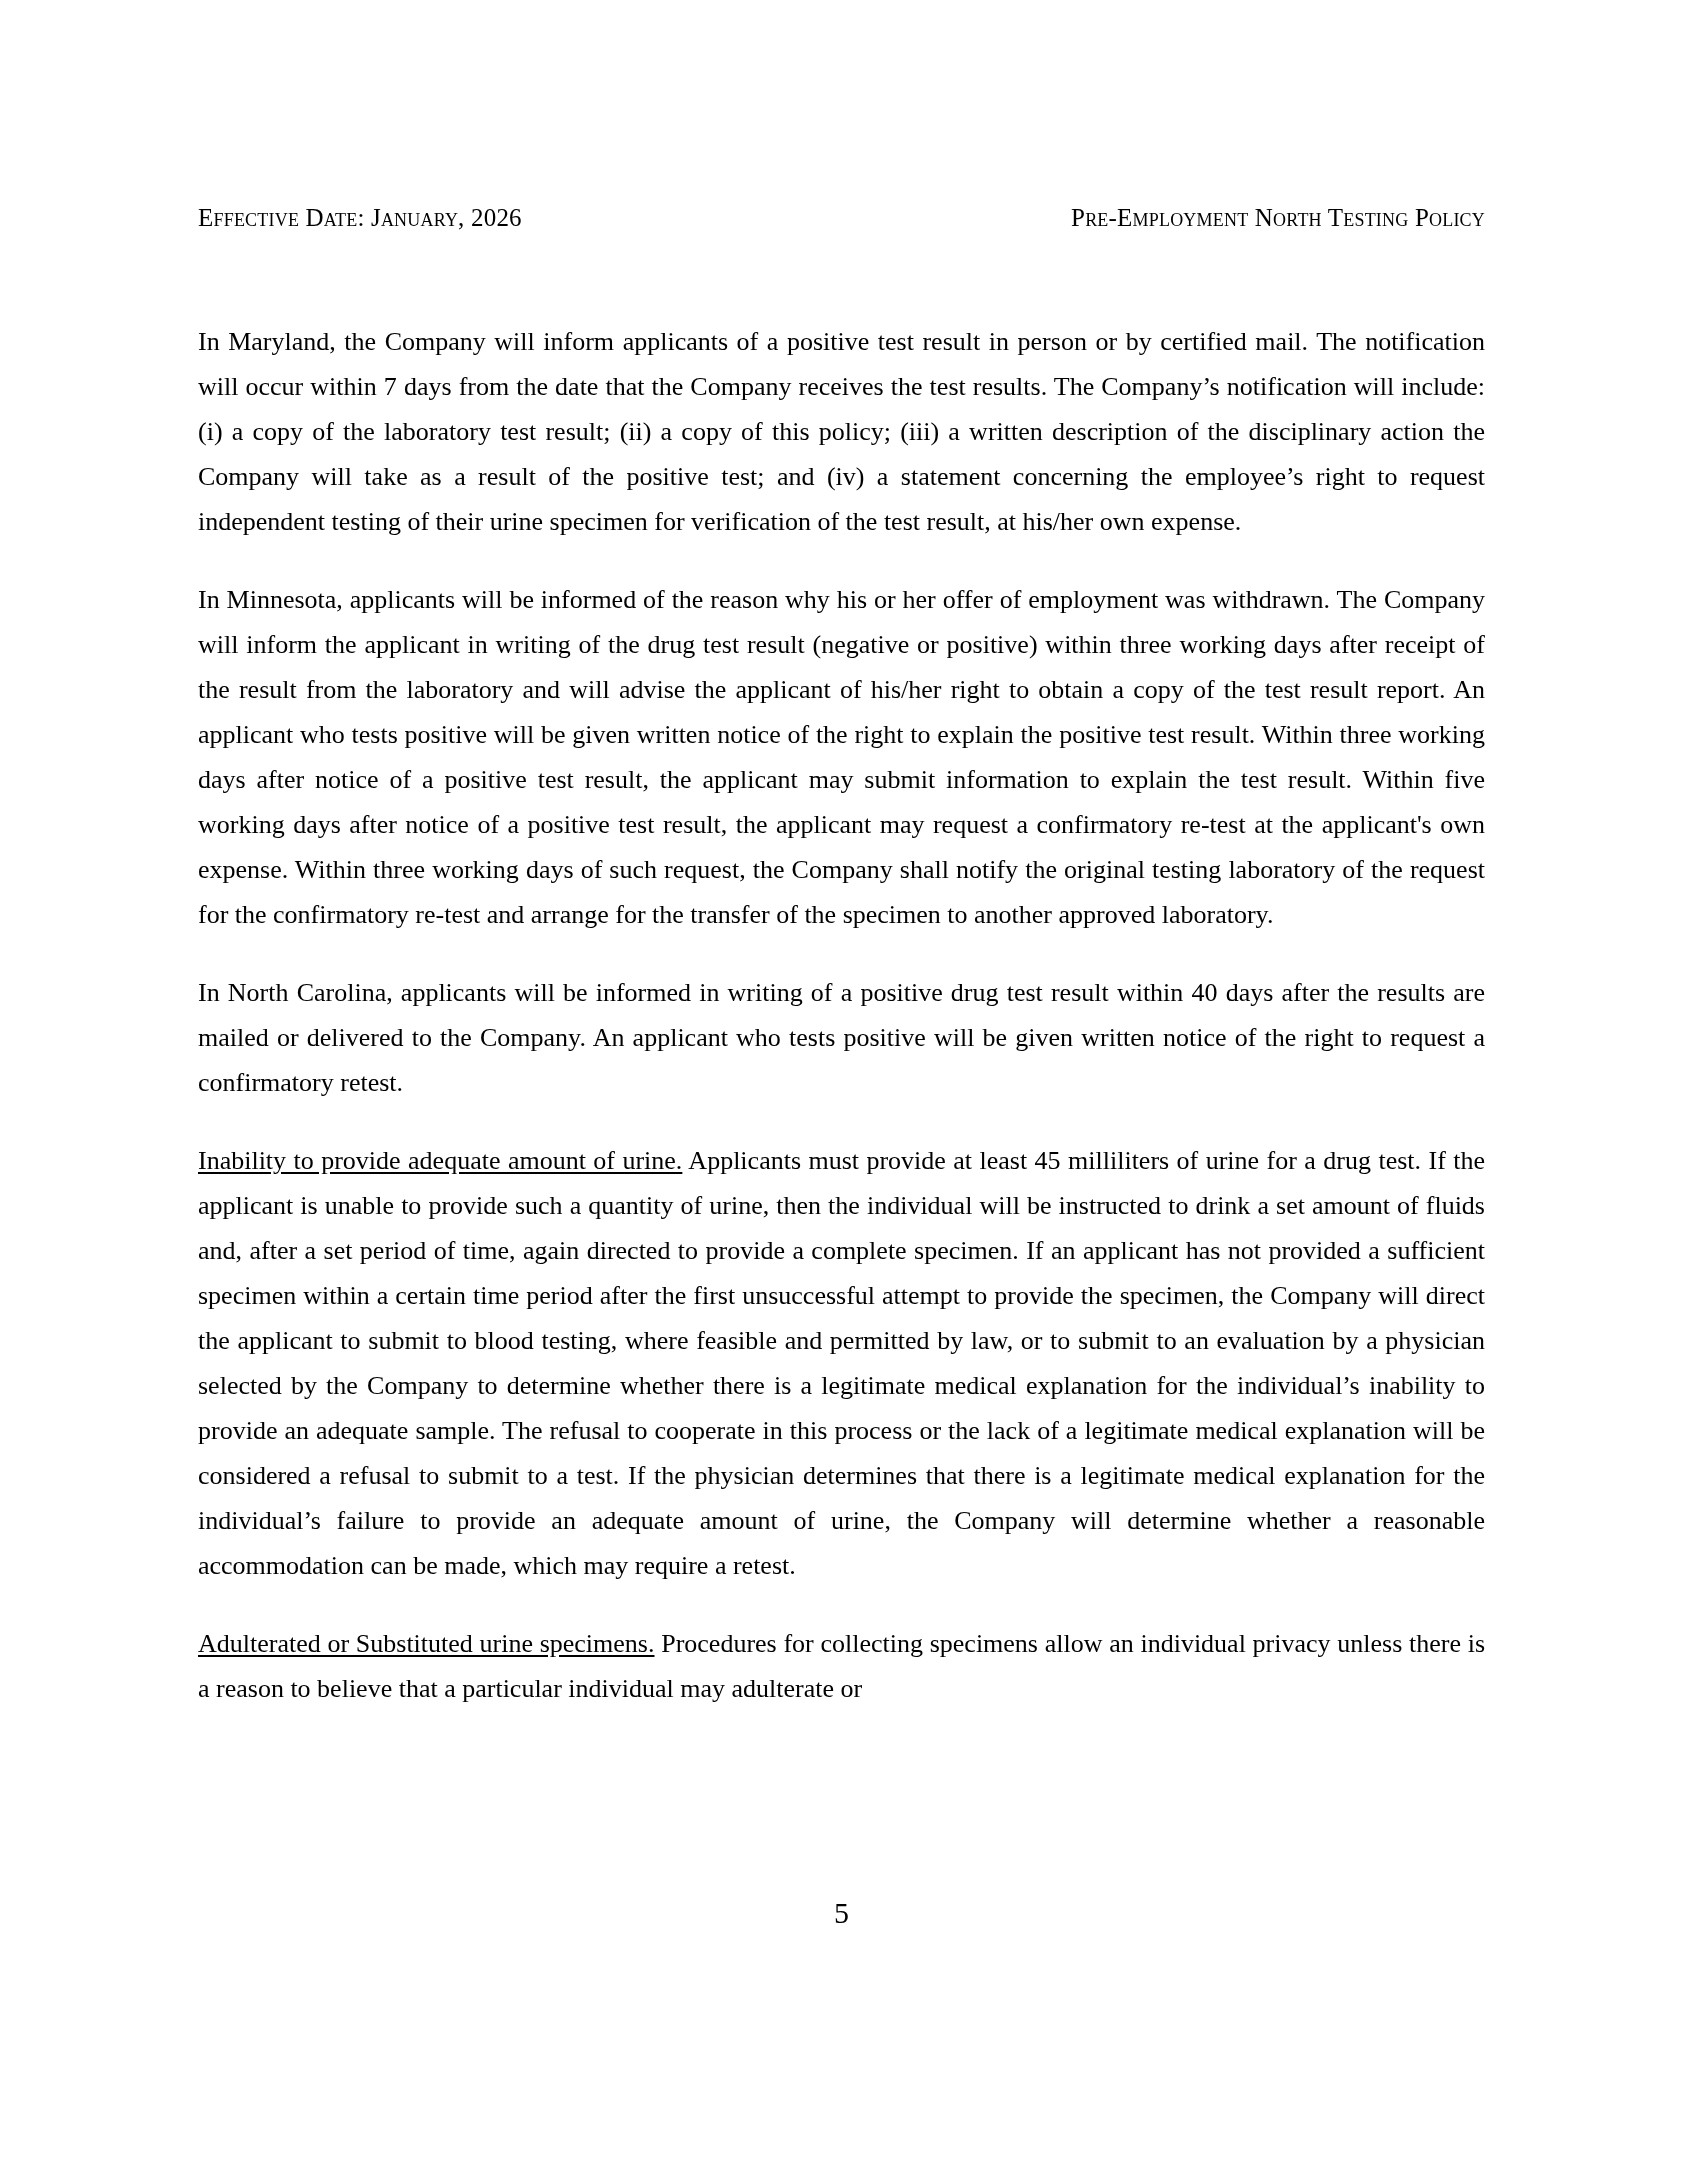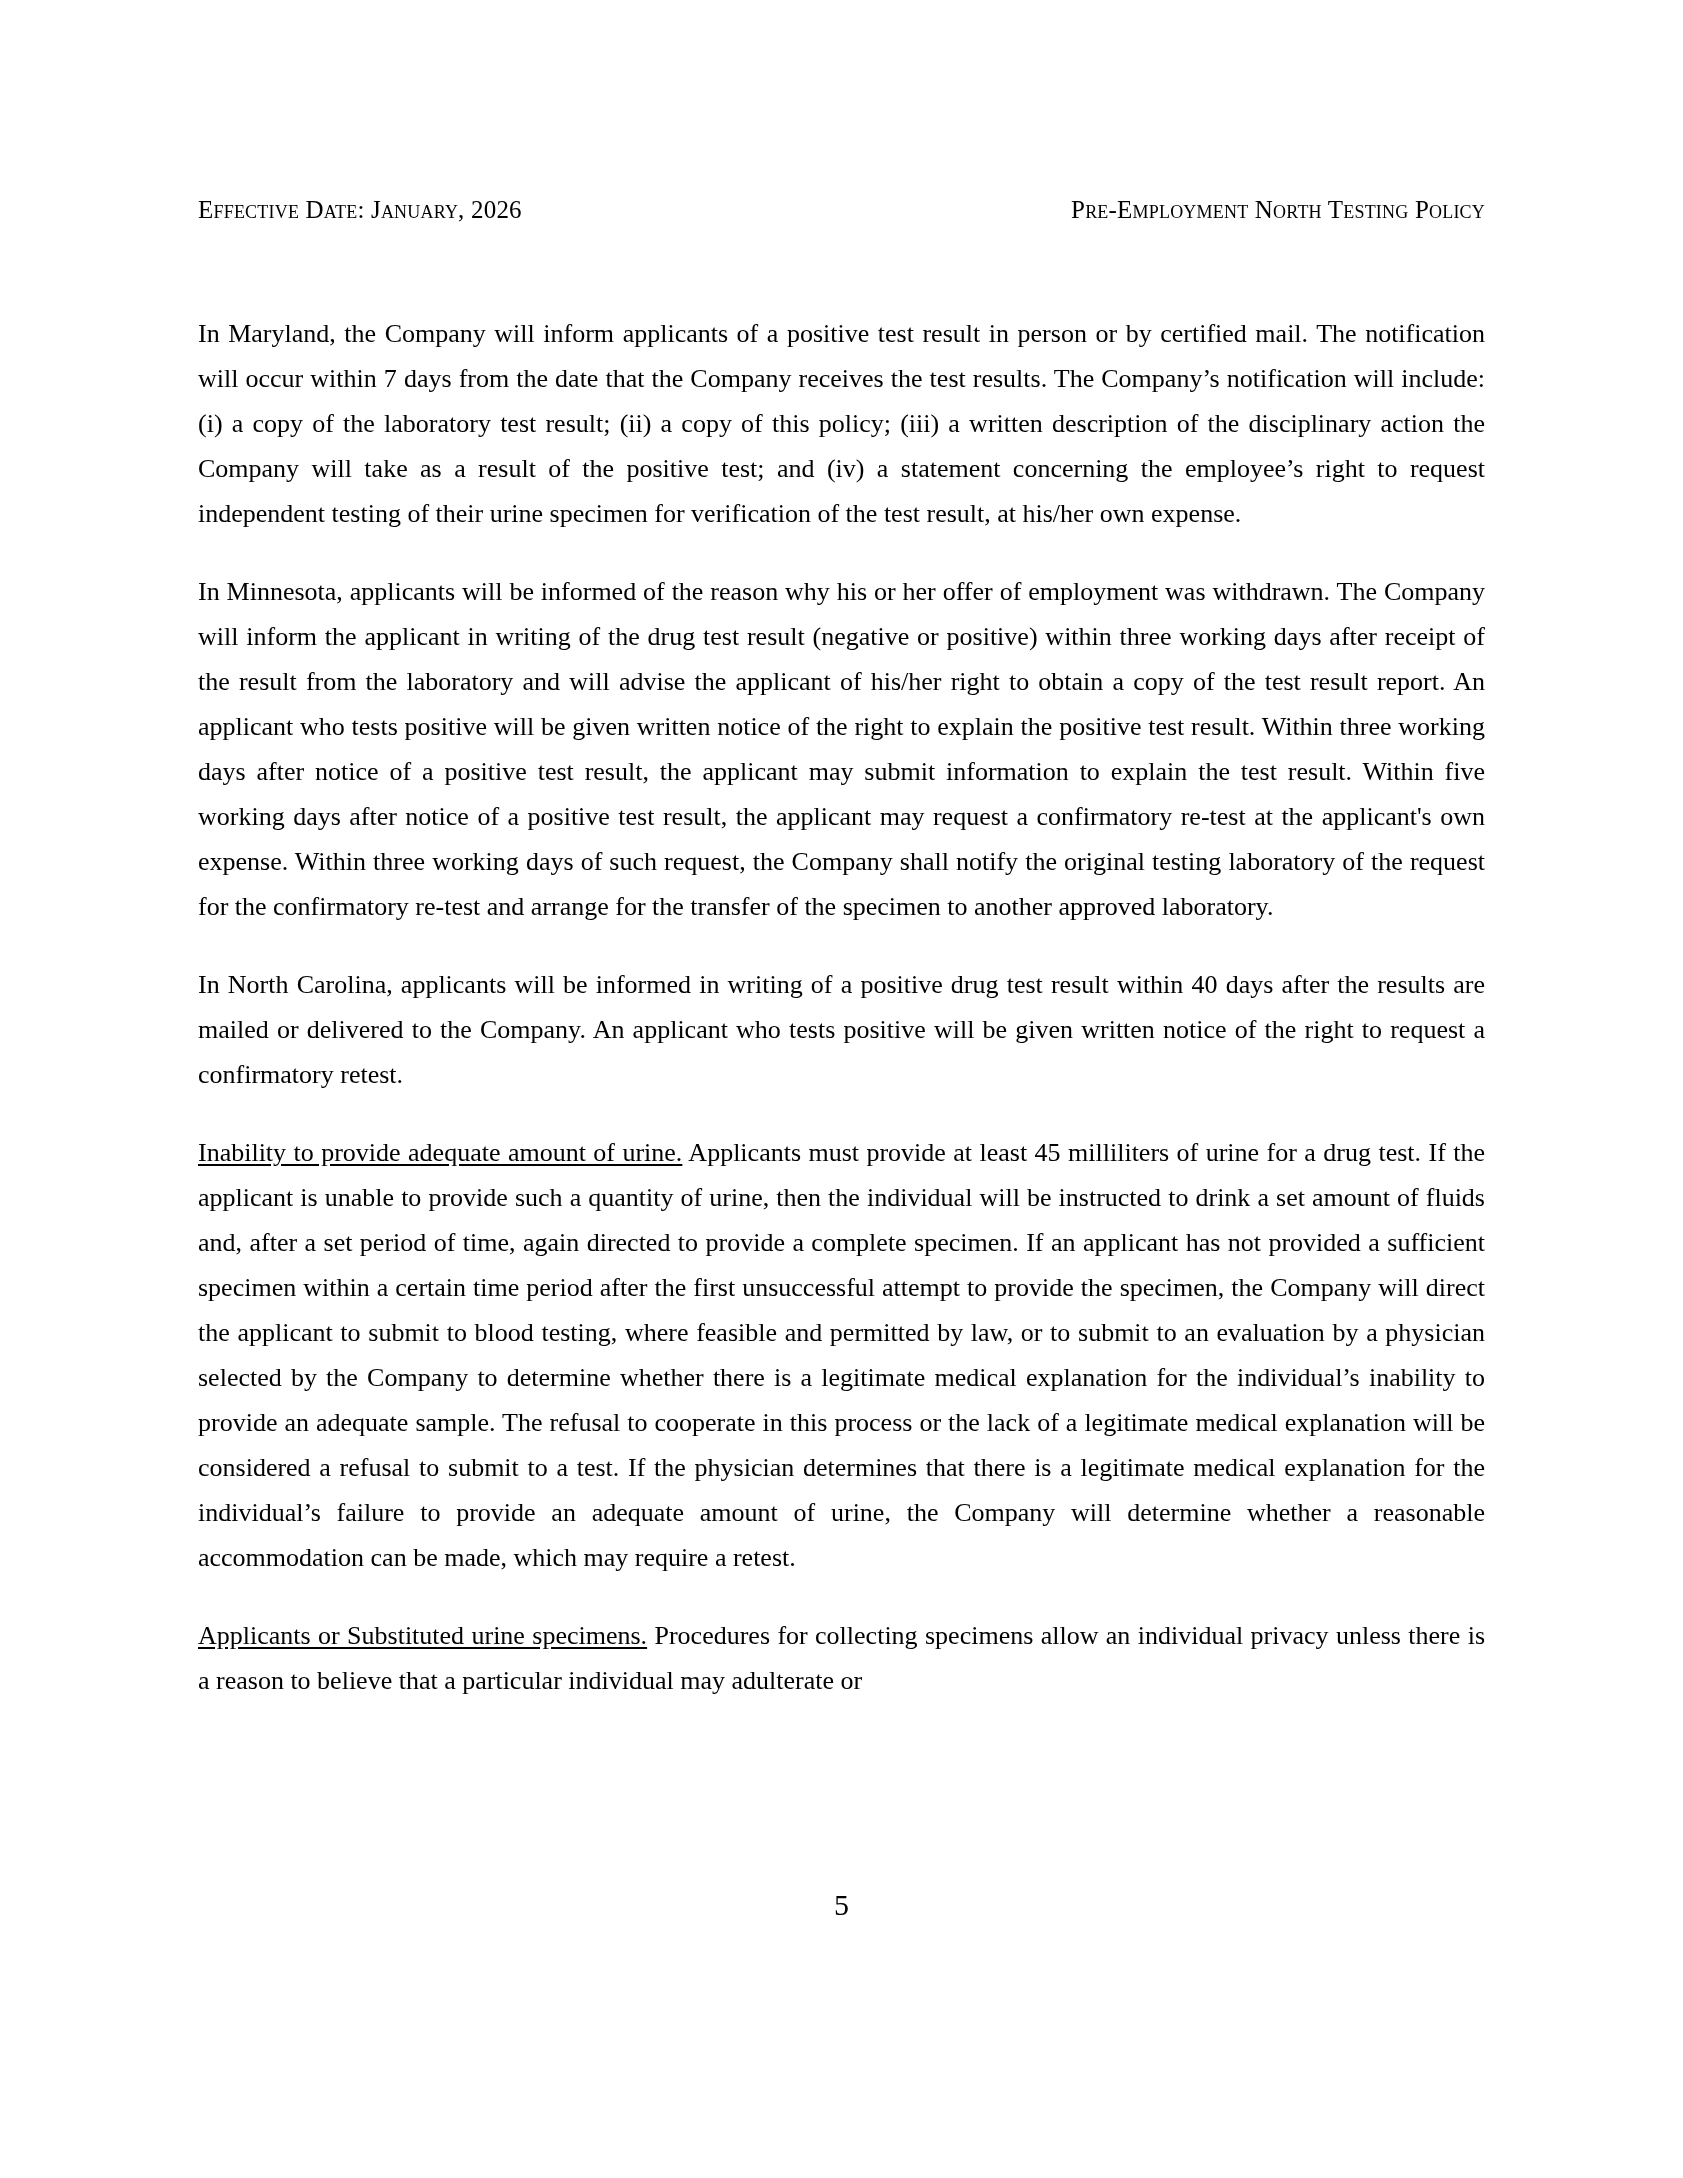--- a/index.html
+++ b/index.html
@@ -6,21 +6,21 @@
   html, body {
     margin: 0;
     padding: 0;
     background: #ffffff;
   }
 
   .page {
     position: relative;
     width: 1683px;
     height: 1932px;
-    margin: 4px auto;
+    margin: 12px auto;
     background: #ffffff;
     box-sizing: border-box;
     font-family: "Liberation Serif", "DejaVu Serif", serif;
     color: #000000;
     overflow: hidden;
     border-radius: 12px;
   }
 
   
   .running-header {
@@ -97,20 +97,20 @@
 
     <p class="para">In Maryland, the Company will inform applicants of a positive test result in person or by certified mail. The notification will occur within 7 days from the date that the Company receives the test results. The Company’s notification will include: (i) a copy of the laboratory test result; (ii) a copy of this policy; (iii) a written description of the disciplinary action the Company will take as a result of the positive test; and (iv) a statement concerning the employee’s right to request independent testing of their urine specimen for verification of the test result, at his/her own expense.</p>
 
     <p class="para">In Minnesota, applicants will be informed of the reason why his or her offer of employment was withdrawn. The Company will inform the applicant in writing of the drug test result (negative or positive) within three working days after receipt of the result from the laboratory and will advise the applicant of his/her right to obtain a copy of the test result report. An applicant who tests positive will be given written notice of the right to explain the positive test result. Within three working days after notice of a positive test result, the applicant may submit information to explain the test result. Within five working days after notice of a positive test result, the applicant may request a confirmatory re-test at the applicant's own expense. Within three working days of such request, the Company shall notify the original testing laboratory of the request for the confirmatory re-test and arrange for the transfer of the specimen to another approved laboratory.</p>
 
 
     <p class="para">In North Carolina, applicants will be informed in writing of a positive drug test result within 40 days after the results are mailed or delivered to the Company. An applicant who tests positive will be given written notice of the right to request a confirmatory retest.</p>
 
     <p class="para"><span class="run-head">Inability to provide adequate amount of urine.</span><span> Applicants must provide at least 45 milliliters of urine for a drug test. If the applicant is unable to provide such a quantity of urine, then the individual will be instructed to drink a set amount of fluids and, after a set period of time, again directed to provide a complete specimen. If an applicant has not provided a sufficient specimen within a certain time period after the first unsuccessful attempt to provide the specimen, the Company will direct the applicant to submit to blood testing, where feasible and permitted by law, or to submit to an evaluation by a physician selected by the Company to determine whether there is a legitimate medical explanation for the individual’s inability to provide an adequate sample. The refusal to cooperate in this process or the lack of a legitimate medical explanation will be considered a refusal to submit to a test. If the physician determines that there is a legitimate medical explanation for the individual’s failure to provide an adequate amount of urine, the Company will determine whether a reasonable accommodation can be made, which may require a retest.</span></p>
 
-    <p class="para"><span class="run-head">Applicants or Substituted urine specimens.</span><span> Procedures for collecting specimens allow an individual privacy unless there is a reason to believe that a particular individual may adulterate or</span></p>
+    <p class="para"><span class="run-head">Adulterated or Substituted urine specimens.</span><span> Procedures for collecting specimens allow an individual privacy unless there is a reason to believe that a particular individual may adulterate or</span></p>
 
   </div>
 
   <div class="folio">5</div>
 
 </div>
 
 
 </body></html>

